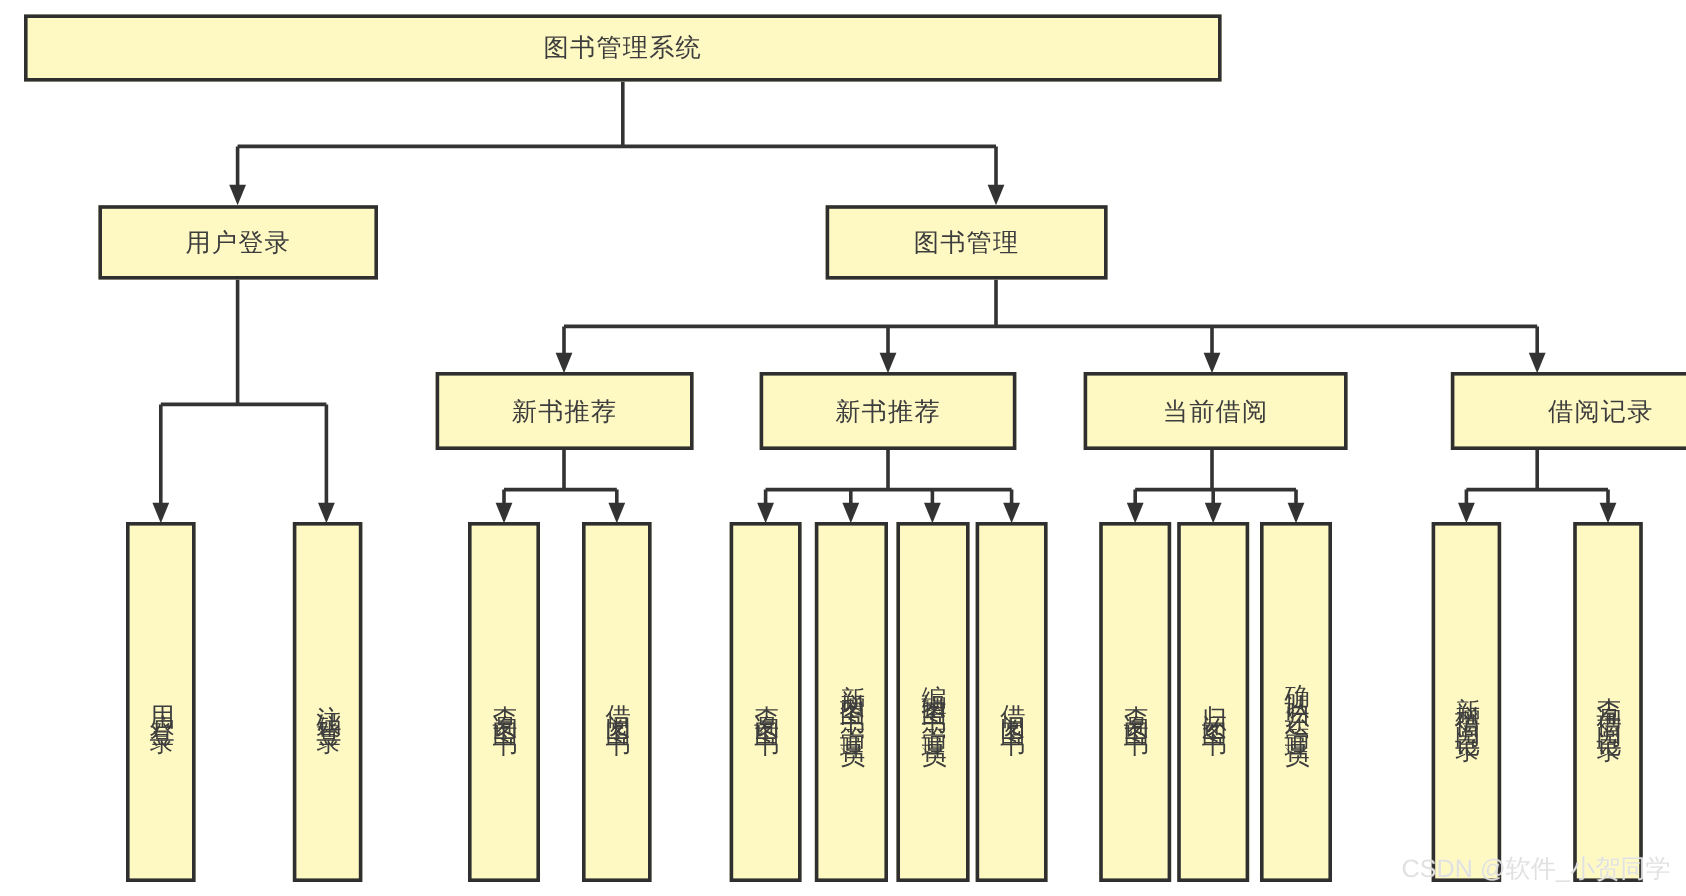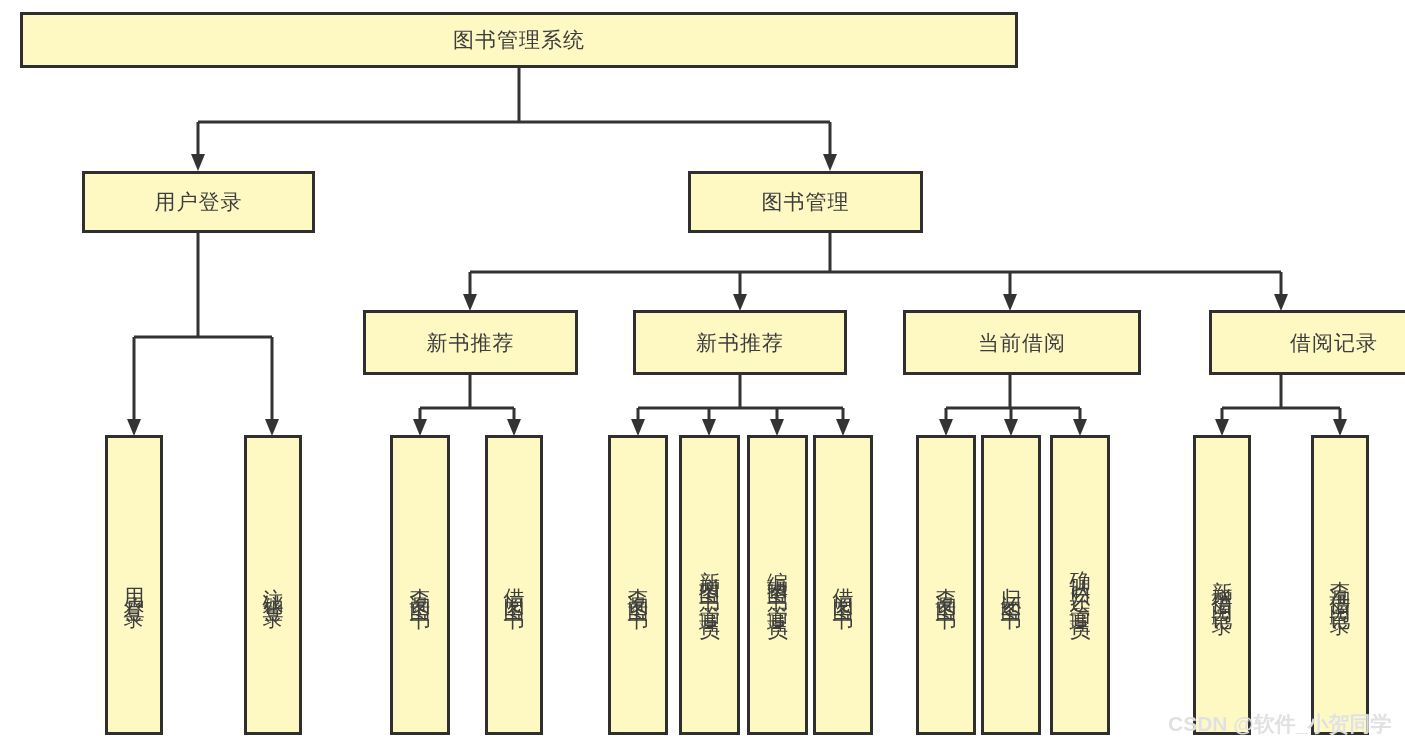--- a/index.html
+++ b/index.html
@@ -50,21 +50,20 @@
   .watermark {
     position: absolute;
     left: 1168px;
     top: 710px;
     width: 237px;
     font-size: 21px;
     color: rgba(222, 222, 222, 0.92);
     text-shadow: 0 0 1px rgba(255,255,255,0.6);
     white-space: nowrap;
     z-index: 10;
-    font-weight: bold;
   }
 </style>
 </head>
 <body>
 
 <div id="canvas">
 
   <svg class="connectors" width="1405" height="747" viewBox="0 0 1405 747">
     <g stroke="#333333" stroke-width="3" fill="none">
 
@@ -115,21 +114,21 @@
   <div class="node hbox" style="left:688px; top:171px; width:235px; height:62px;">
     <span>图书管理</span>
   </div>
 
   <div class="node hbox" style="left:363px; top:310px; width:215px; height:65px;">
     <span>新书推荐</span>
   </div>
   <div class="node hbox" style="left:633px; top:310px; width:214px; height:65px;">
     <span>新书推荐</span>
   </div>
-  <div class="node hbox" style="left:903px; top:310px; width:238px; height:65px;">
+  <div class="node hbox" style="left:903px; top:310px; width:220px; height:65px;">
     <span>当前借阅</span>
   </div>
   <div class="node hbox" style="left:1173px; top:310px; width:250px; height:65px;margin-left:36px;">
     <span>借阅记录</span>
   </div>
 
   <div class="node vbox" style="left:105px; top:435px; width:58px; height:300px;">
     <span>用户登录</span>
   </div>
   <div class="node vbox" style="left:244px; top:435px; width:58px; height:300px;">

